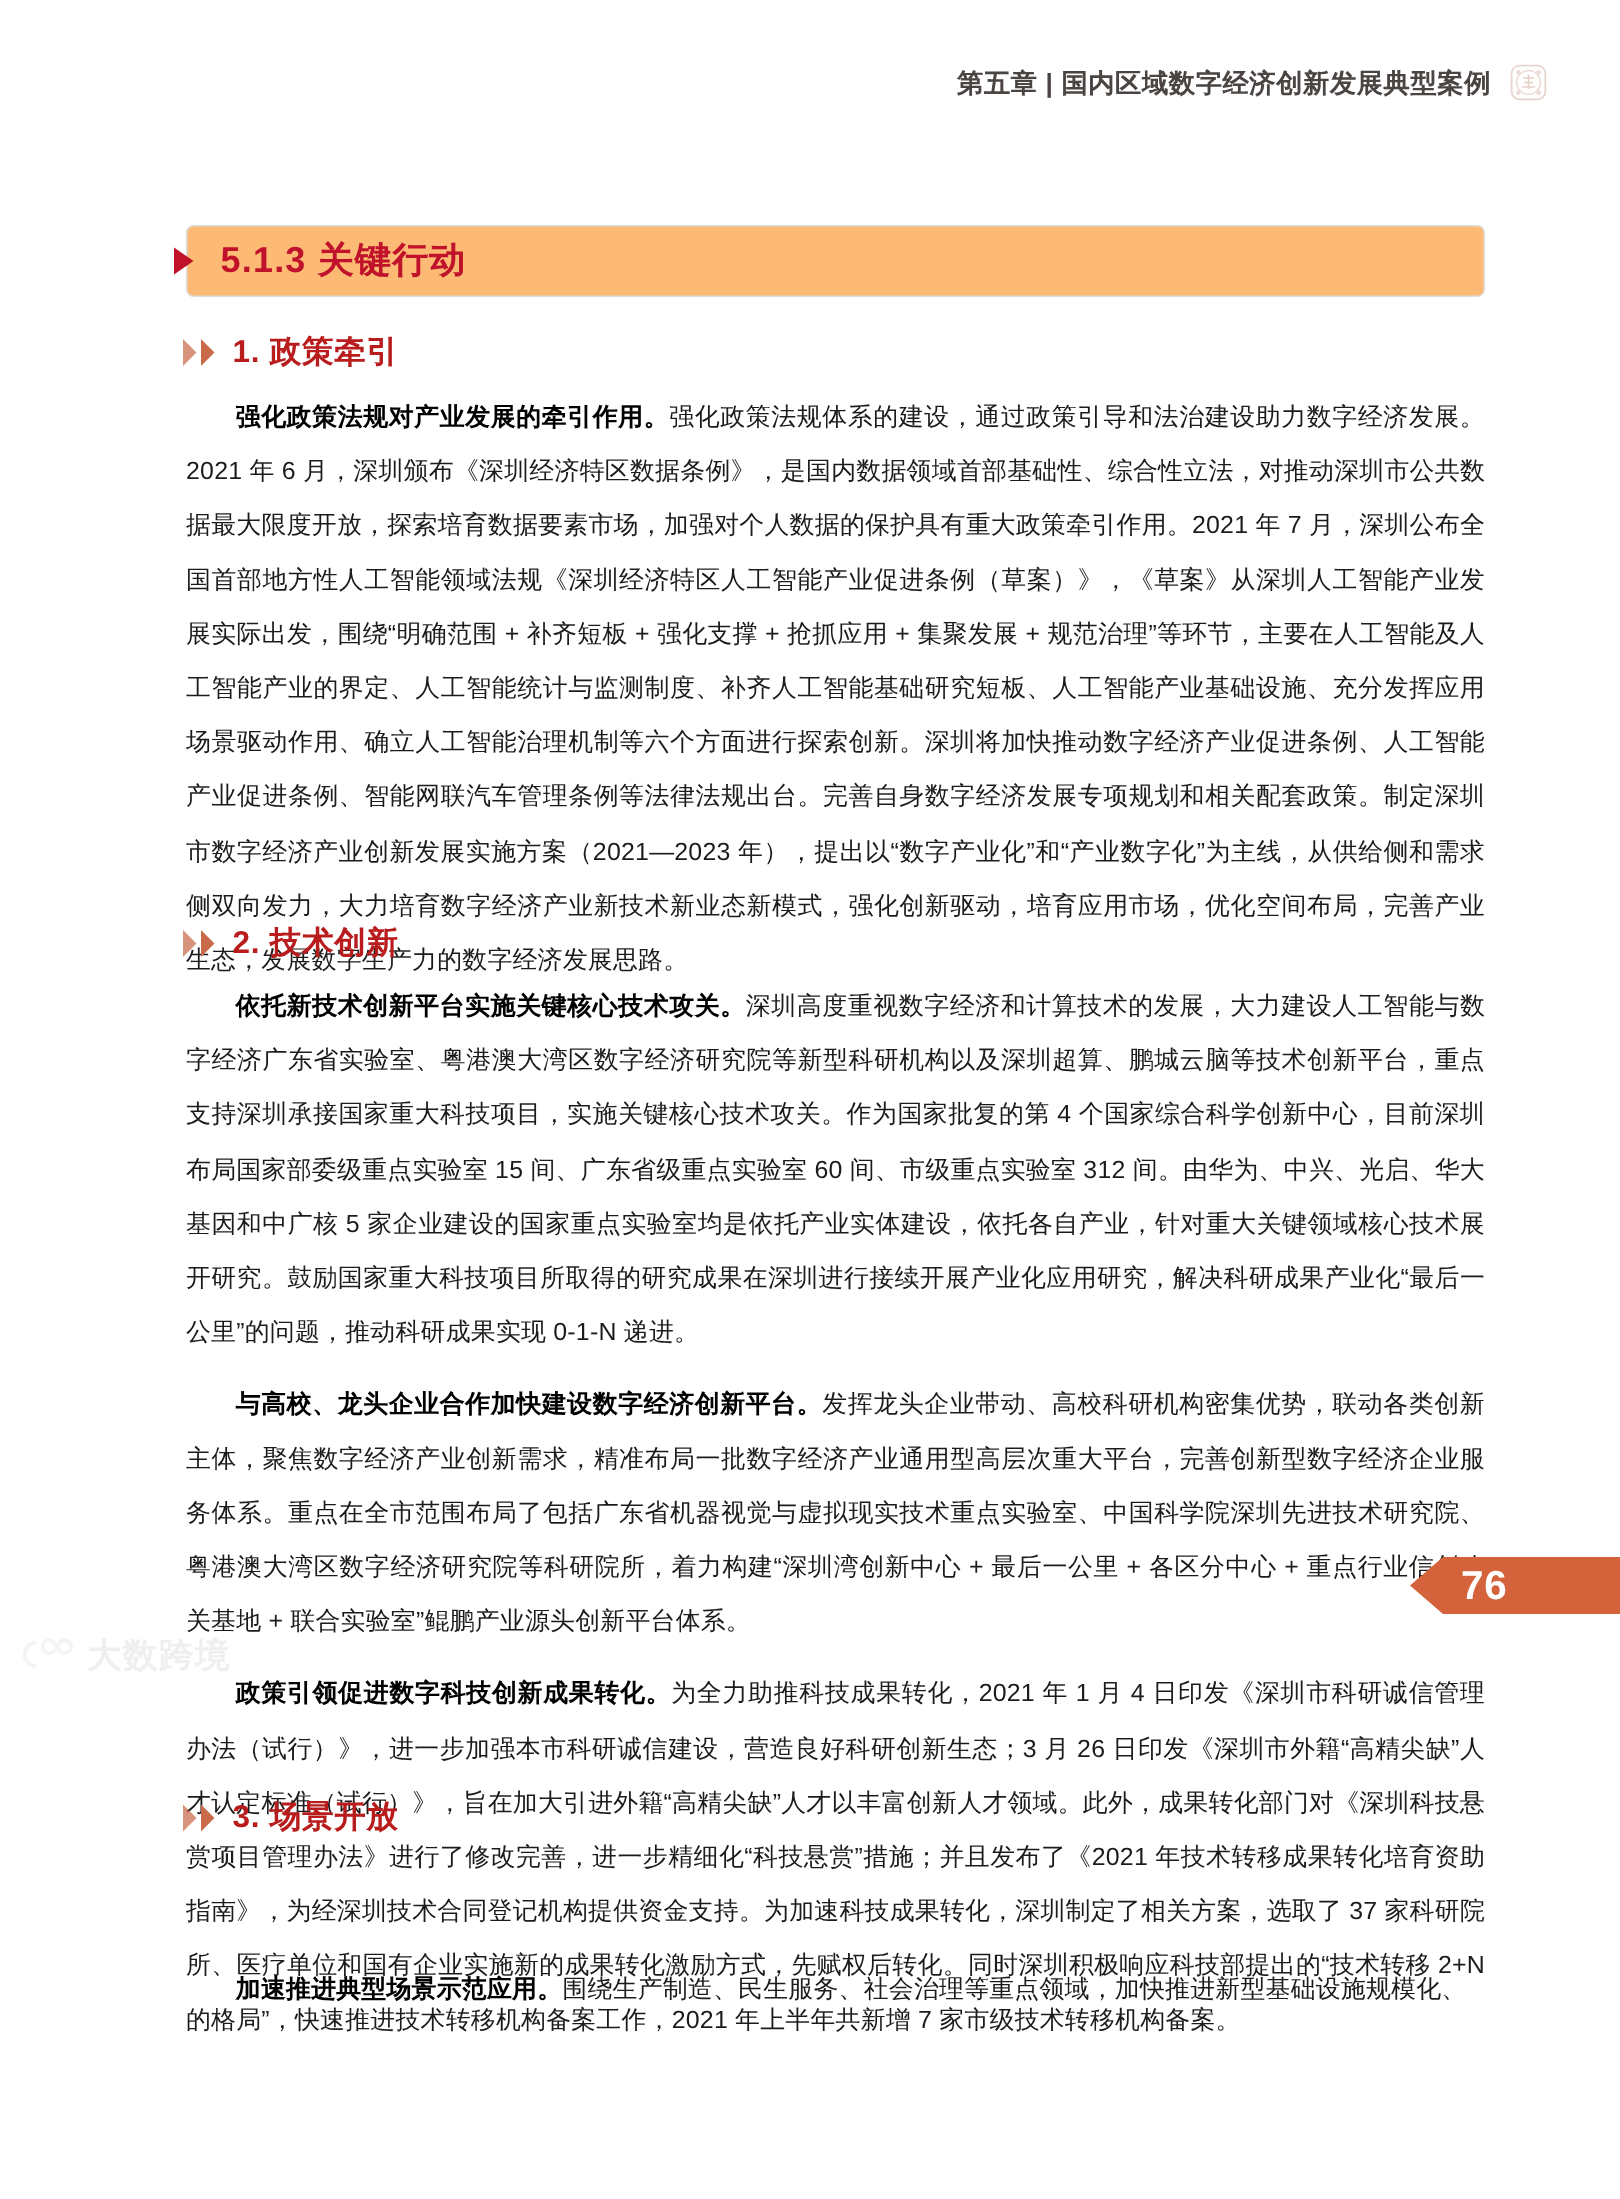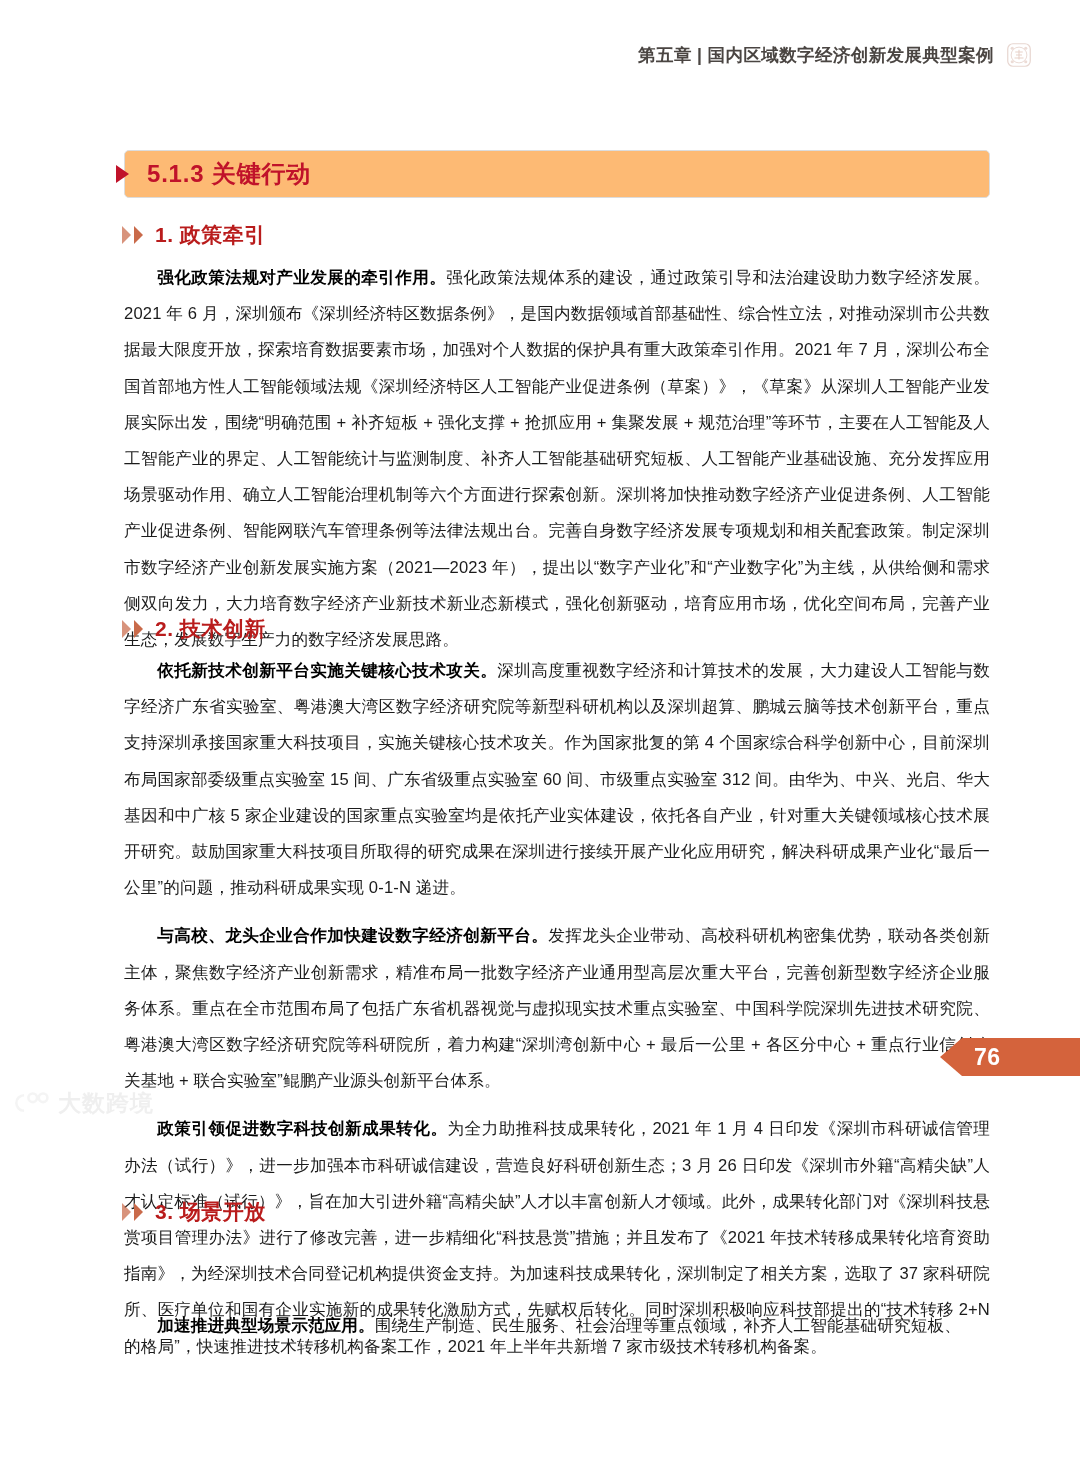--- a/index.html
+++ b/index.html
@@ -151,21 +151,21 @@
     min-width: 140px;
     background: #d4633c;
     display: flex;
     align-items: center;
     padding-left: 34px;
     padding-right: 30px;
     clip-path: polygon(22px 0, 100% 0, 100% 100%, 22px 100%, 0 50%);
   }
   .footer-page-no {
     color: #ffffff;
-    font-size: 23px;
+    font-size: 27px;
     font-weight: 700;
     letter-spacing: 0.5px;
     line-height: 1;
   }
 
   
   .watermark {
     position: absolute;
     left: 12px;
     bottom: 10px;
@@ -237,21 +237,21 @@
 
   <div class="sub-heading" style="top:1201px;align-items:center;">
     <span class="dbl-arrow">
         <i></i>
         <i></i>
       </span>
     <span class="sub-heading-text">3. 场景开放</span>
   </div>
 
   <div class="body-col" style="top:1308px;">
-    <p class="para"><b>加速推进典型场景示范应用。</b><span>围绕生产制造、民生服务、社会治理等重点领域，补齐人工智能基础研究短板、</span></p>
+    <p class="para"><b>加速推进典型场景示范应用。</b><span>围绕生产制造、民生服务、社会治理等重点领域，加快推进新型基础设施规模化、</span></p>
   </div>
 
   <div class="footer">
     <span class="footer-banner">
       <span class="footer-page-no">76</span>
     </span>
   </div>
 
   <div class="watermark">
     <span class="watermark-logo">

